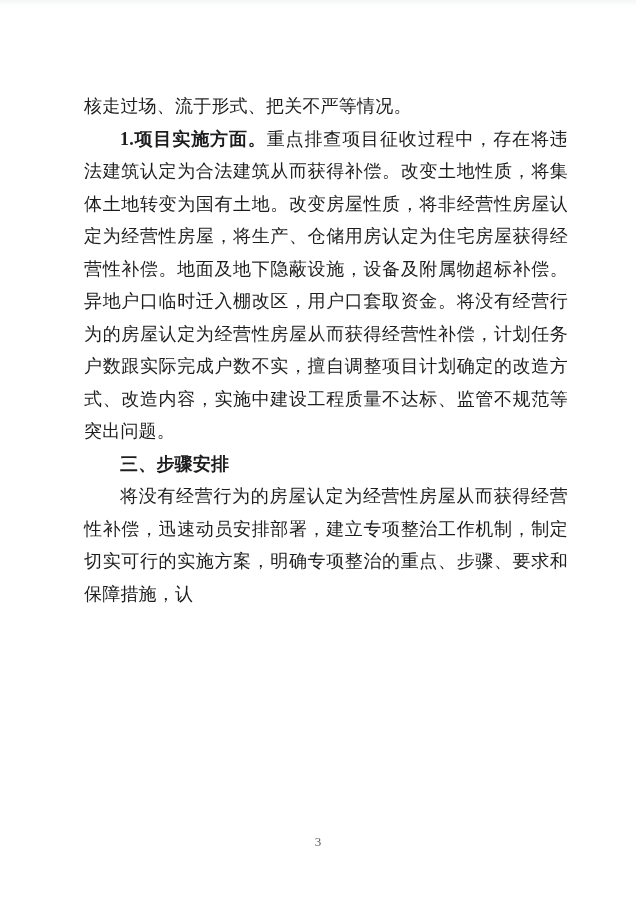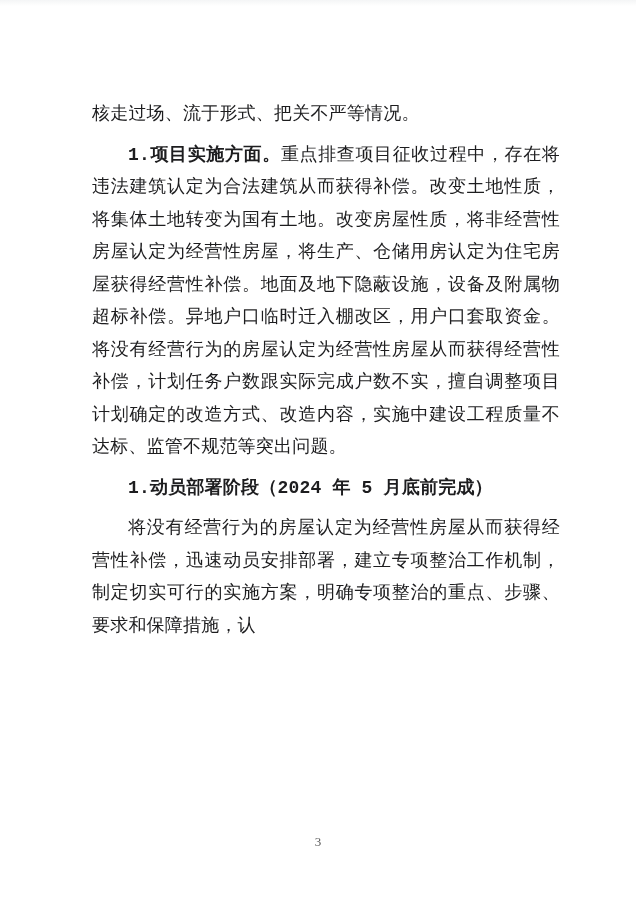--- a/index.html
+++ b/index.html
@@ -23,43 +23,42 @@
   }
   .content {
     position: absolute;
     left: 84px; top: 90px; width: 484px;
     color: #1d1d1f;
     font-size: 18px;
     line-height: 32.5px;
     letter-spacing: 0.2px;
   }
   .para {
-    margin: 8px;
+    margin: 0;
     text-align: justify;
     text-justify: inter-character;
     text-indent: 2em;
-    font-family: Liberation Mono, monospace;
   }
   .para.no-indent { text-indent: 0; }
   .para b { font-weight: bold; }
   .para.heading { text-align: left; font-weight: bold; }
   .footer {
     position: absolute;
     left: 0; right: 0; top: 834px;
     text-align: center;
     font-size: 13px;
     color: #5a5a5a;
   }
 </style>
 </head>
 <body>
 
 <div class="page">
   <div class="content">
       <p class="para no-indent"><span>核走过场、流于形式、把关不严等情况。</span></p>
       <p class="para"><b>1.项目实施方面。</b><span>重点排查项目征收过程中，存在将违法建筑认定为合法建筑从而获得补偿。改变土地性质，将集体土地转变为国有土地。改变房屋性质，将非经营性房屋认定为经营性房屋，将生产、仓储用房认定为住宅房屋获得经营性补偿。地面及地下隐蔽设施，设备及附属物超标补偿。异地户口临时迁入棚改区，用户口套取资金。将没有经营行为的房屋认定为经营性房屋从而获得经营性补偿，计划任务户数跟实际完成户数不实，擅自调整项目计划确定的改造方式、改造内容，实施中建设工程质量不达标、监管不规范等突出问题。</span></p>
-      <p class="para heading"><b>1.动员部署阶段（2024 年 5 月底前完成）</b></p>
+      <p class="para heading"><b>三、步骤安排</b></p>
       <p class="para"><span>将没有经营行为的房屋认定为经营性房屋从而获得经营性补偿，迅速动员安排部署，建立专项整治工作机制，制定切实可行的实施方案，明确专项整治的重点、步骤、要求和保障措施，认</span></p>
     </div>
   <div class="footer">
     <span>3</span>
   </div>
 </div>
 
 </body></html>

